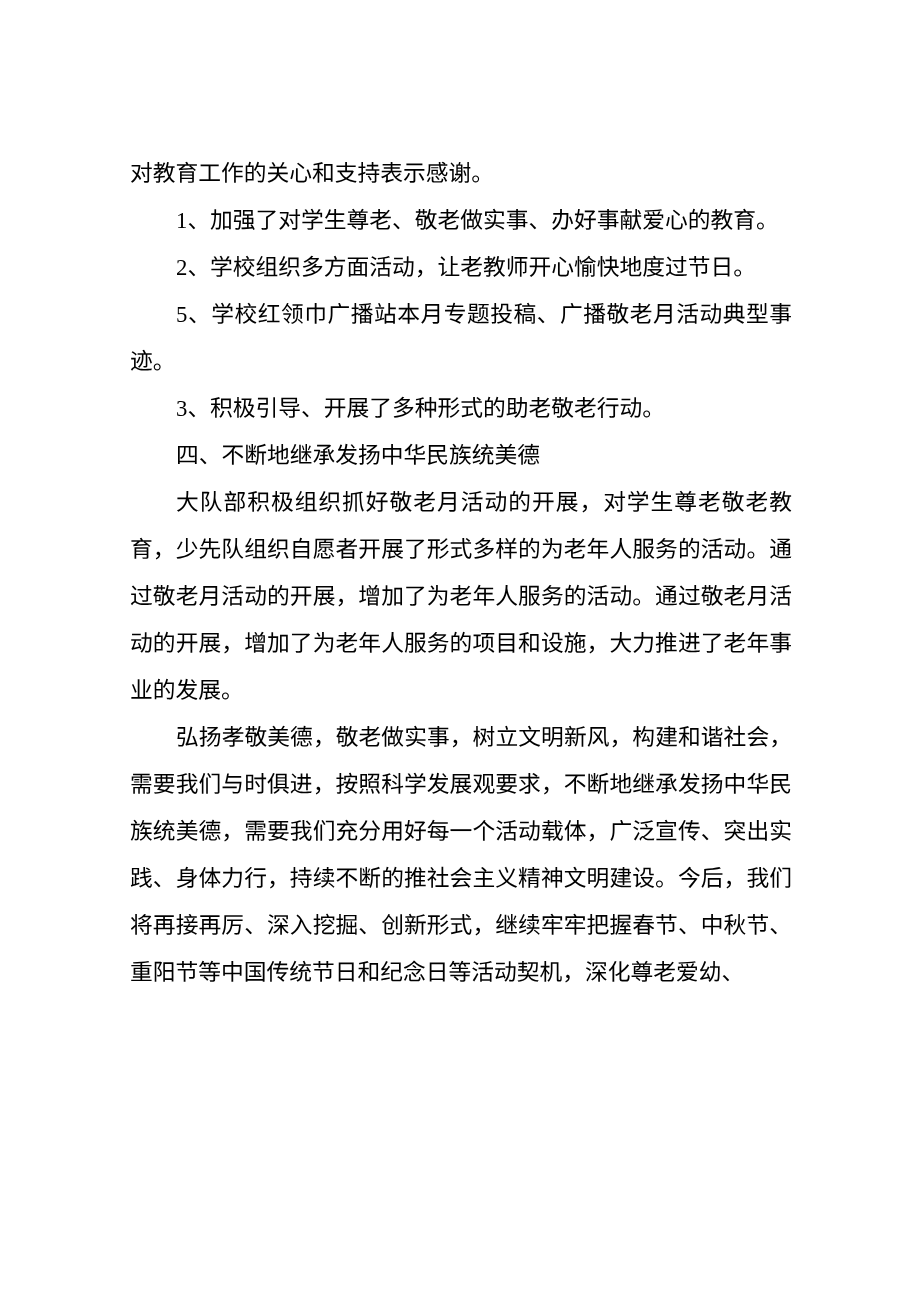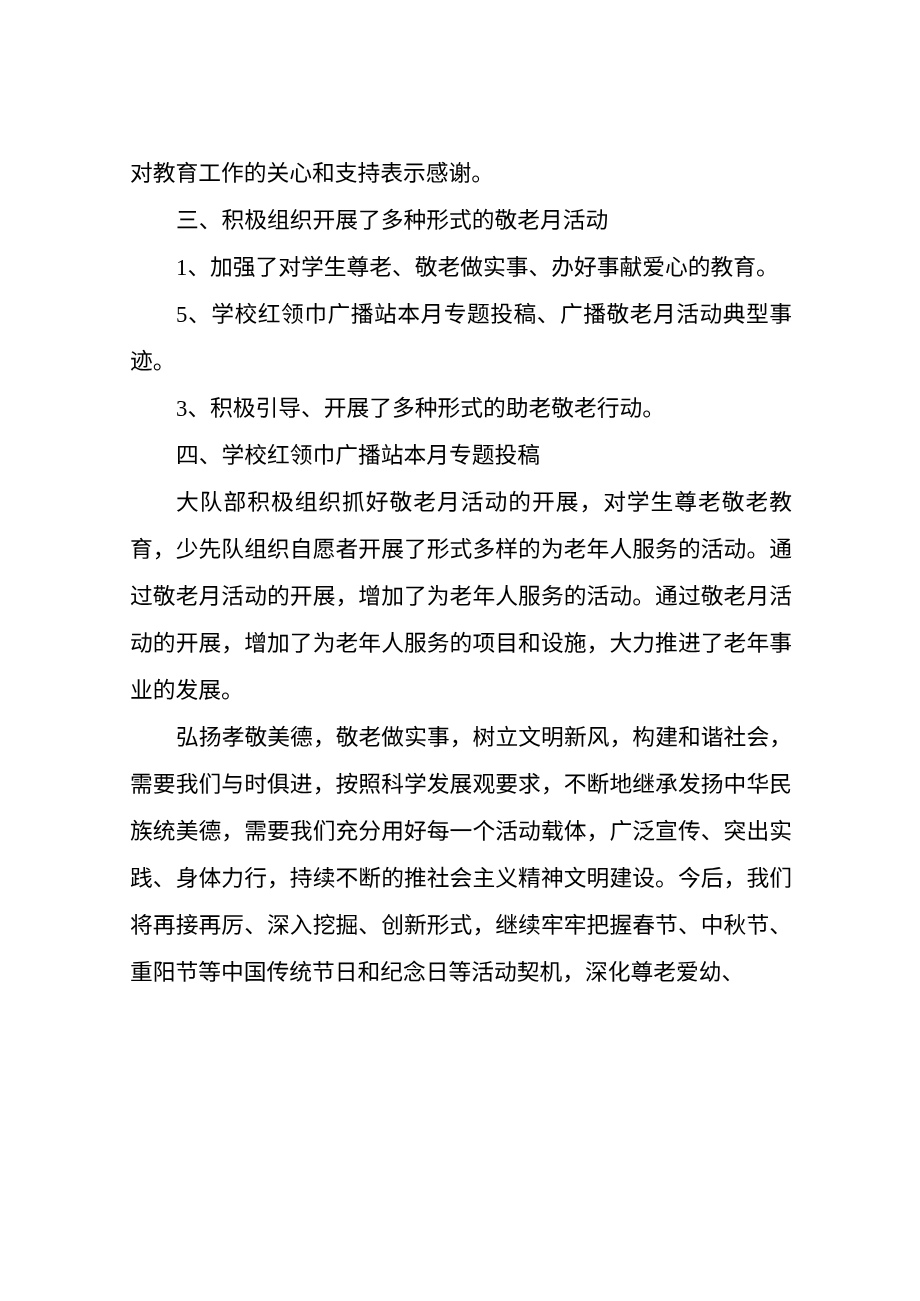--- a/index.html
+++ b/index.html
@@ -32,20 +32,20 @@
   }
   .page p.no-indent {
     text-indent: 0;
   }
 </style>
 </head>
 <body>
 
 <div class="page">
   <p class="no-indent">对教育工作的关心和支持表示感谢。</p>
-  <p class="indent">三、积极组织开展了多种形式的敬老月活动</p>
   <p class="indent">1、加强了对学生尊老、敬老做实事、办好事献爱心的教育。</p>
+  <p class="indent">2、学校组织多方面活动，让老教师开心愉快地度过节日。</p>
   <p class="indent">5、学校红领巾广播站本月专题投稿、广播敬老月活动典型事迹。</p>
   <p class="indent">3、积极引导、开展了多种形式的助老敬老行动。</p>
-  <p class="indent">四、学校红领巾广播站本月专题投稿</p>
+  <p class="indent">四、不断地继承发扬中华民族统美德</p>
   <p class="indent">大队部积极组织抓好敬老月活动的开展，对学生尊老敬老教育，少先队组织自愿者开展了形式多样的为老年人服务的活动。通过敬老月活动的开展，增加了为老年人服务的活动。通过敬老月活动的开展，增加了为老年人服务的项目和设施，大力推进了老年事业的发展。</p>
   <p class="indent">弘扬孝敬美德，敬老做实事，树立文明新风，构建和谐社会，需要我们与时俱进，按照科学发展观要求，不断地继承发扬中华民族统美德，需要我们充分用好每一个活动载体，广泛宣传、突出实践、身体力行，持续不断的推社会主义精神文明建设。今后，我们将再接再厉、深入挖掘、创新形式，继续牢牢把握春节、中秋节、重阳节等中国传统节日和纪念日等活动契机，深化尊老爱幼、</p>
 </div>
 
 </body></html>

